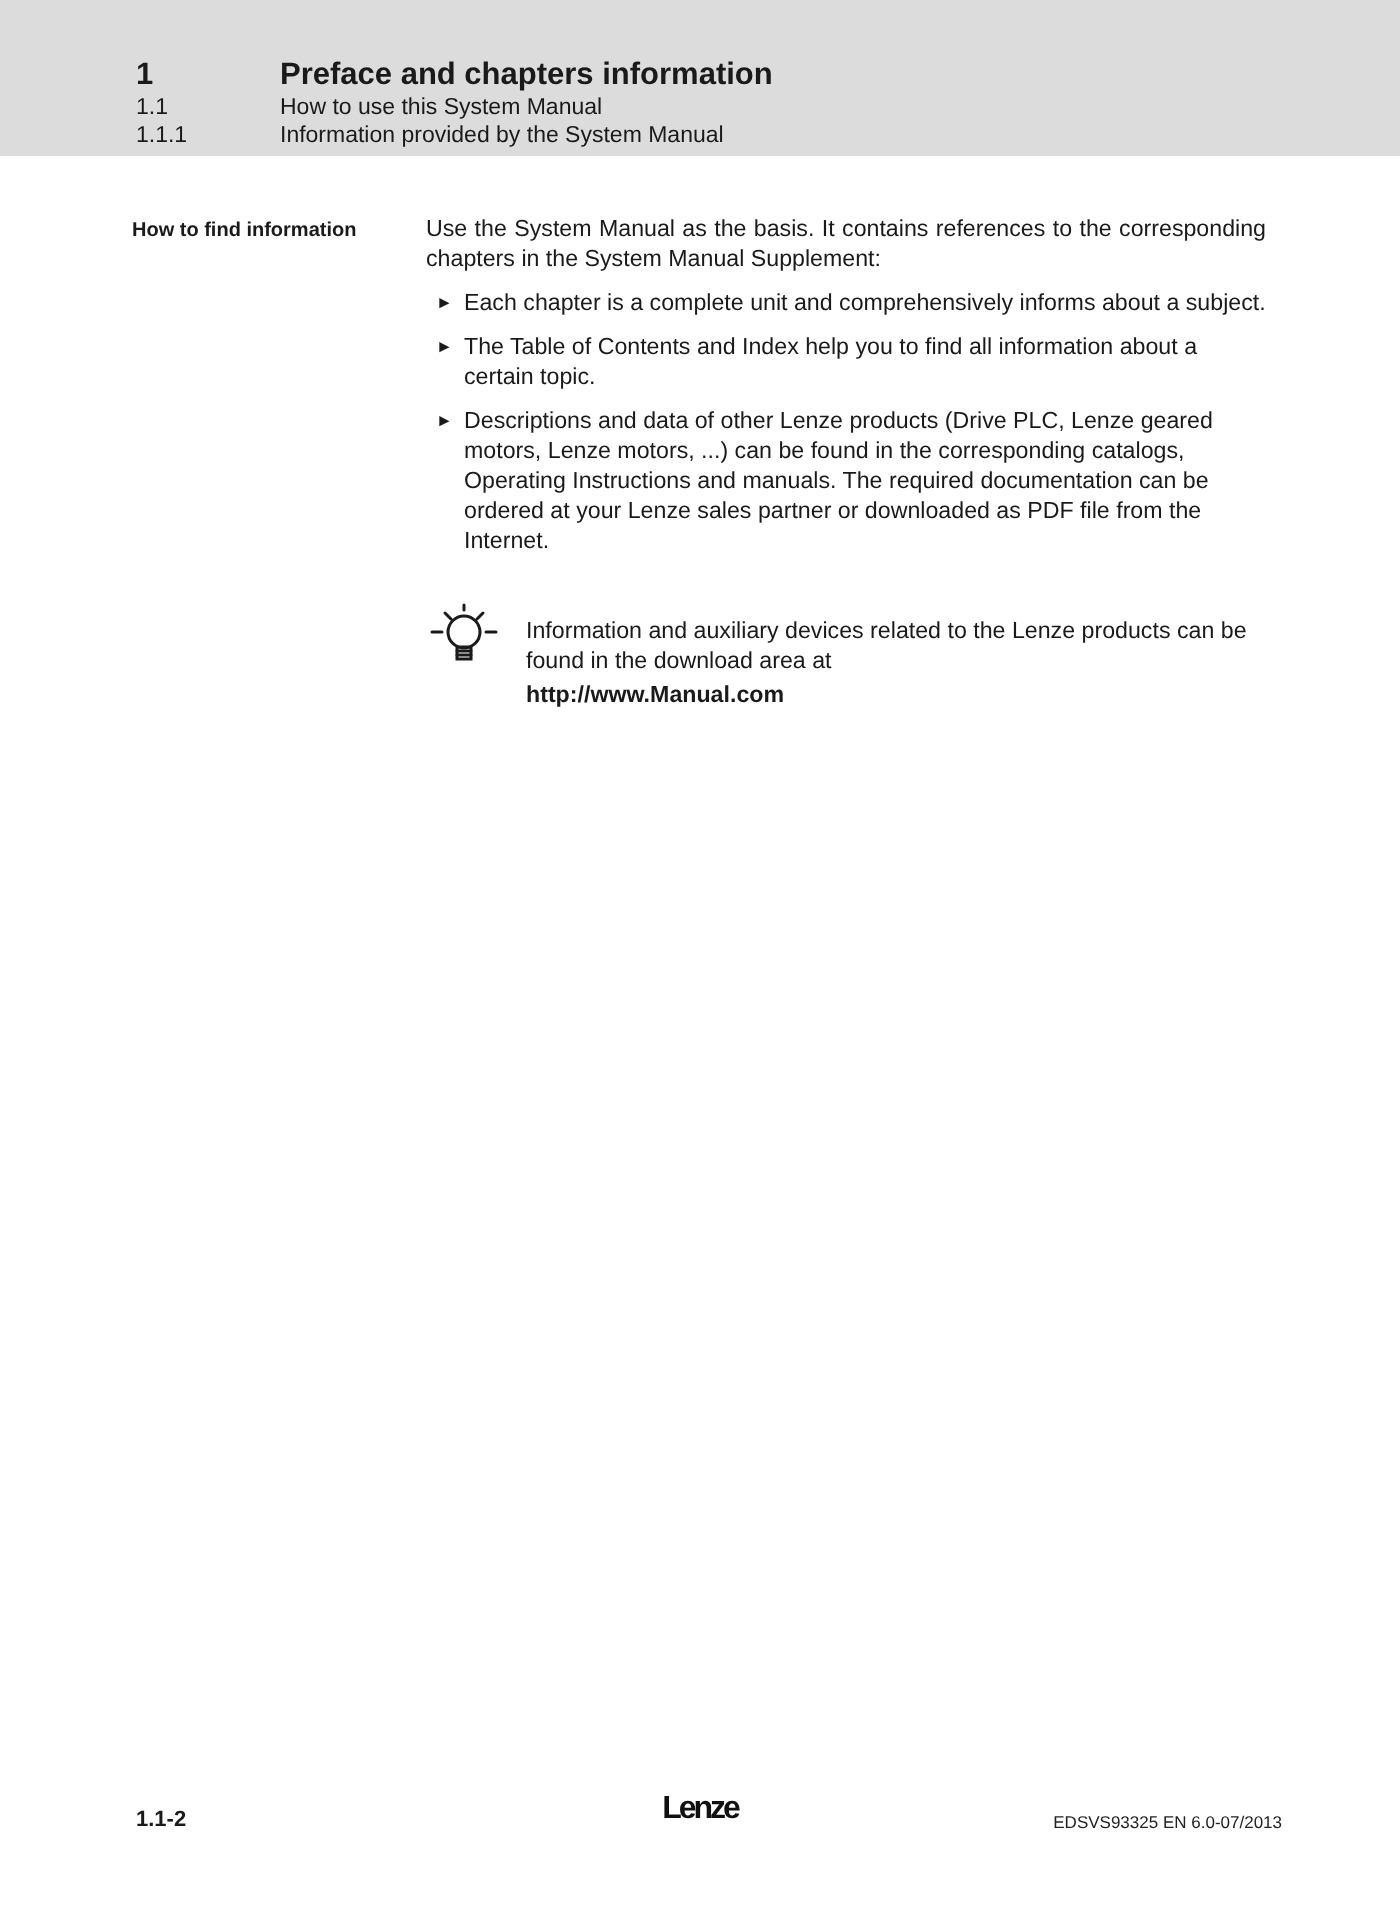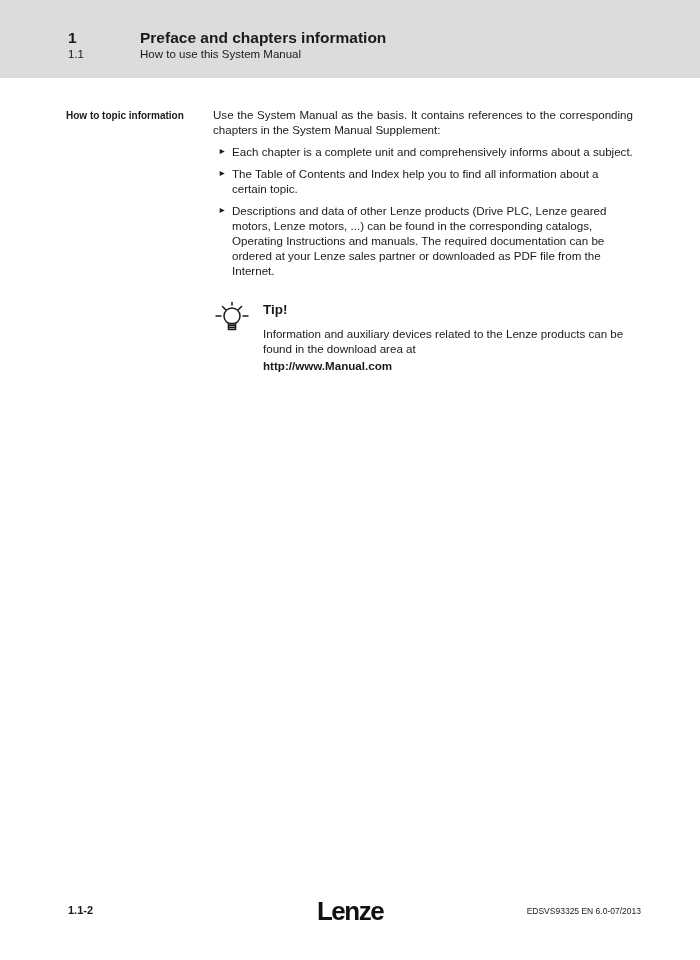--- a/index.html
+++ b/index.html
@@ -55,21 +55,21 @@
   }
 
   
   .footer-page {
     position: absolute; left: 68px; top: 904px;
     font-size: 11px; font-weight: bold;
   }
   .footer-logo {
     position: absolute; left: 50%; top: 896px;
     transform: translateX(-50%);
-    font-size: 26px; font-weight: bold; letter-spacing: -1.5px;
+    font-size: 16px; font-weight: bold; letter-spacing: -1.5px;
     color: #111;
   }
   .footer-code {
     position: absolute; right: 59px; top: 906px;
     font-size: 8.5px; color: #222;
   }
 
   svg .ln { stroke: #1a1a1a; stroke-width: 1.5; fill: none; stroke-linecap: round; }
 </style>
 </head>
@@ -79,23 +79,27 @@
 
   <div class="header">
     <div class="h-row h-row-1">
       <span class="h-num">1</span>
       <span class="h-title">Preface and chapters information</span>
     </div>
     <div class="h-row h-row-2">
       <span class="h-num">1.1</span>
       <span class="h-title">How to use this System Manual</span>
     </div>
+    <div class="h-row h-row-3">
+      <span class="h-num">1.1.1</span>
+      <span class="h-title">Information provided by the System Manual</span>
+    </div>
   </div>
 
-  <div class="margin-label">How to topic information</div>
+  <div class="margin-label">How to find information</div>
 
   <div class="main-col">
     <p class="intro">Use the System Manual as the basis. It contains references to the corresponding chapters in the System Manual Supplement:</p>
 
     <div class="bullet">
       <span class="bullet-glyph">►</span>
       <span class="bullet-text">Each chapter is a complete unit and comprehensively informs about a subject.</span>
     </div>
     <div class="bullet">
       <span class="bullet-glyph">►</span>
@@ -117,21 +121,20 @@
           <line class="ln" x1="15.5" y1="26.5" x2="22.5" y2="26.5"></line>
 
           <line class="ln" x1="3" y1="15" x2="8" y2="15"></line>
           <line class="ln" x1="30" y1="15" x2="35" y2="15"></line>
           <line class="ln" x1="9.5" y1="5.5" x2="12.5" y2="8.5"></line>
           <line class="ln" x1="28.5" y1="5.5" x2="25.5" y2="8.5"></line>
           <line class="ln" x1="19" y1="1.5" x2="19" y2="4"></line>
         </svg>
       </div>
       <div class="tip-body">
-        <div class="tip-title">Tip!</div>
         <div class="tip-text">Information and auxiliary devices related to the Lenze products can be found in the download area at</div>
         <a href="#" class="tip-link">http://www.Manual.com</a>
       </div>
     </div>
   </div>
 
   <div class="footer-page">1.1-2</div>
   <div class="footer-logo">Lenze</div>
   <div class="footer-code">EDSVS93325 EN 6.0-07/2013</div>
 

